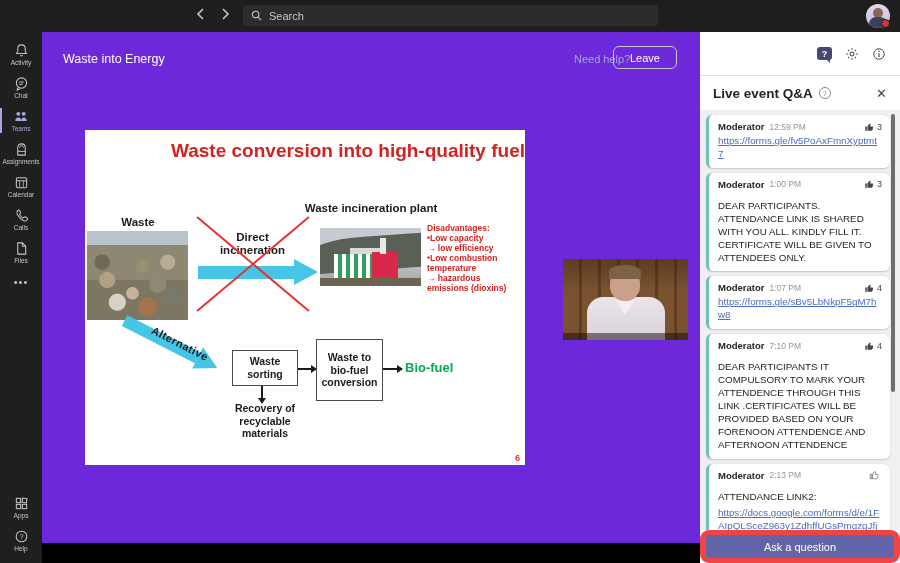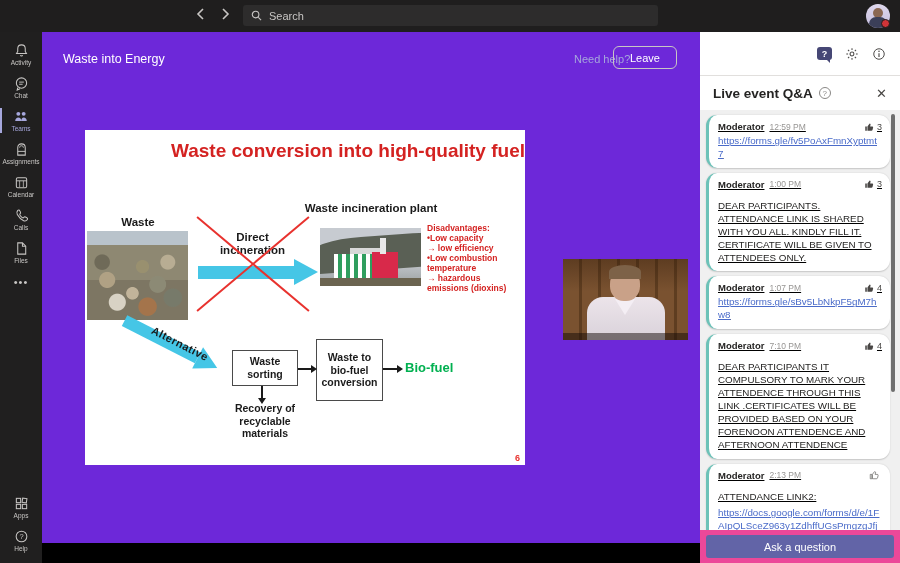--- a/index.html
+++ b/index.html
@@ -140,38 +140,38 @@
   .close-x { margin-left:auto; color:#484644; font-size:13px; cursor:pointer; }
   .tabs-row { height:32px; display:flex; align-items:center; padding:0 13px; gap:14px; }
   .tab { font-size:11.5px; color:#605e5c; cursor:pointer; position:relative; height:100%;
     display:flex; align-items:center; }
   .tab.active { color:#252423; }
   .tab.active::after { content:""; position:absolute; left:0; right:0; bottom:2px; height:3px;
     background:#6264a7; border-radius:2px; }
   .sort-dd { margin-left:auto; display:flex; align-items:center; gap:5px; font-size:9.5px; color:#252423;
     border:1px solid #e8e6e4; background:#fff; padding:3px 7px; border-radius:2px; cursor:pointer; }
   .msg-list { flex:1; background:#f0f0f0; overflow:hidden; position:relative; padding:5px 10px 0 6px; }
-  .msg-card { background:#fff; border-left:3px solid #6cc2b8; border-radius:11px; margin-bottom:5px;
-    padding:6px 8px 7px 9px; box-shadow:0 0.5px 1.5px rgba(0,0,0,0.18);text-decoration:underline; }
+  .msg-card { background:#fff; border-left:3px solid #6cc2b8; border-radius:6px; margin-bottom:5px;
+    padding:6px 8px 7px 9px; box-shadow:0 0.5px 1.5px rgba(0,0,0,0.18); }
   .msg-top { display:flex; align-items:center; }
   .msg-author { font-size:9.5px; font-weight:bold; color:#252423; }
   .msg-time { font-size:8.5px; color:#979593; margin-left:5px; }
   .msg-like { margin-left:auto; display:flex; align-items:center; gap:3px; cursor:pointer; }
   .msg-like svg { display:block; }
   .msg-like .cnt { font-size:9px; color:#484644; }
   .thumb path { fill:#484644; }
   .msg-like.outline .thumb path { fill:none; stroke:#605e5c; stroke-width:1.1; }
   .msg-text { font-size:9.8px; color:#252423; line-height:1.32; margin-top:10px; }
   .msg-text:empty { display:none; margin:0; }
   .msg-link { font-size:9.8px; color:#4a6bc9; text-decoration:underline; line-height:1.32;
     word-break:break-all; display:block; margin-top:3px; cursor:pointer; }
   .msg-link:empty { display:none; margin:0; }
   .scroll-thumb { position:absolute; right:5px; top:4px; width:4px; height:278px; background:#6e6e6e;
     border-radius:2px; }
-  .panel-foot { height:33px; background:#ec4899; display:flex; align-items:center; justify-content:center; }
+  .panel-foot { height:33px; background:#ef4444; display:flex; align-items:center; justify-content:center;border-radius:9px; }
   .ask-btn { width:188px; height:23px; background:#6264a7; color:#fff; border:none; border-radius:3px;
     font-size:11px; cursor:pointer; font-family:"Liberation Sans",sans-serif; }
 </style>
 </head>
 <body>
 
 <div class="app">
 
   <div class="topbar">
     <div class="nav-arrows">

